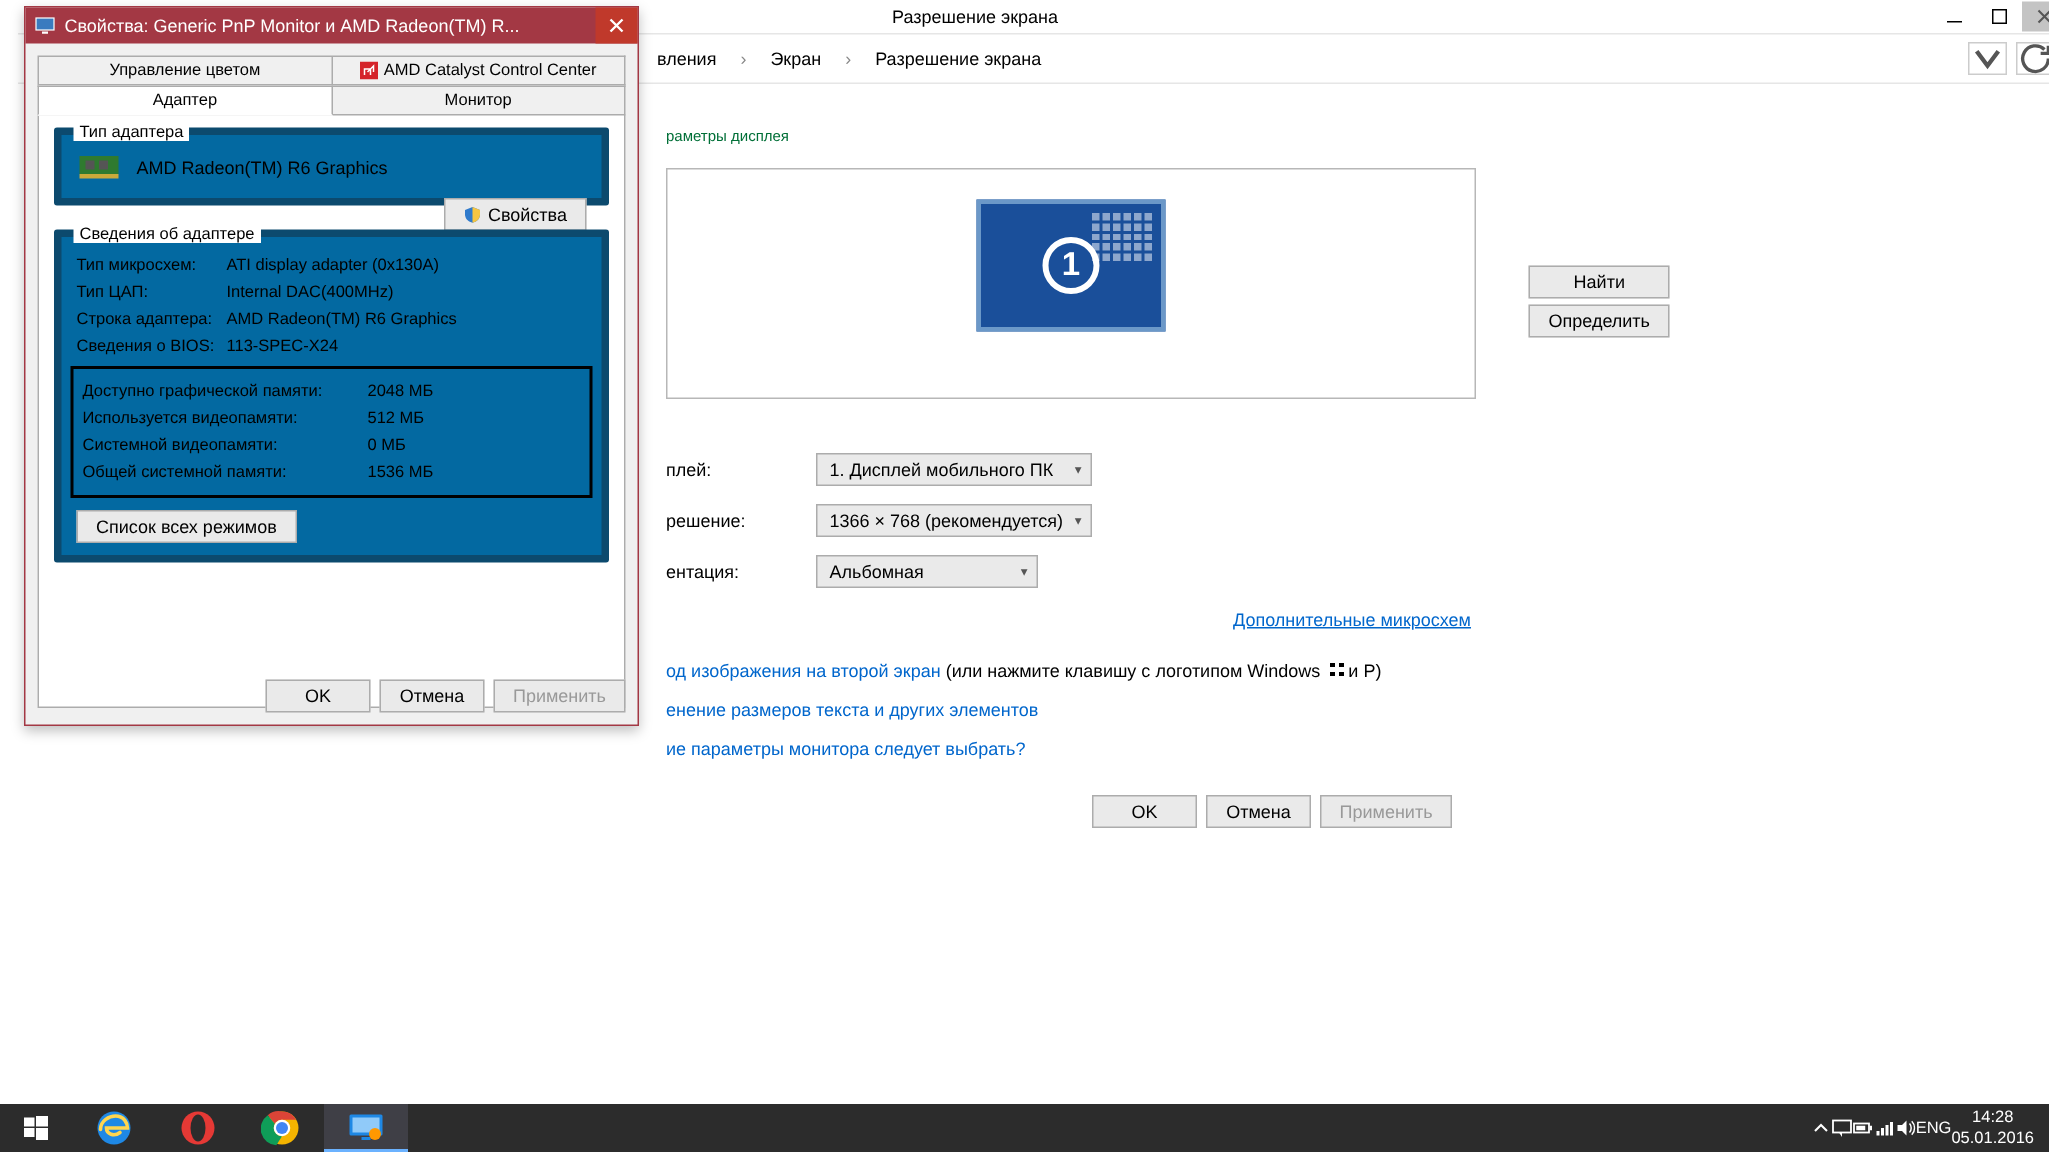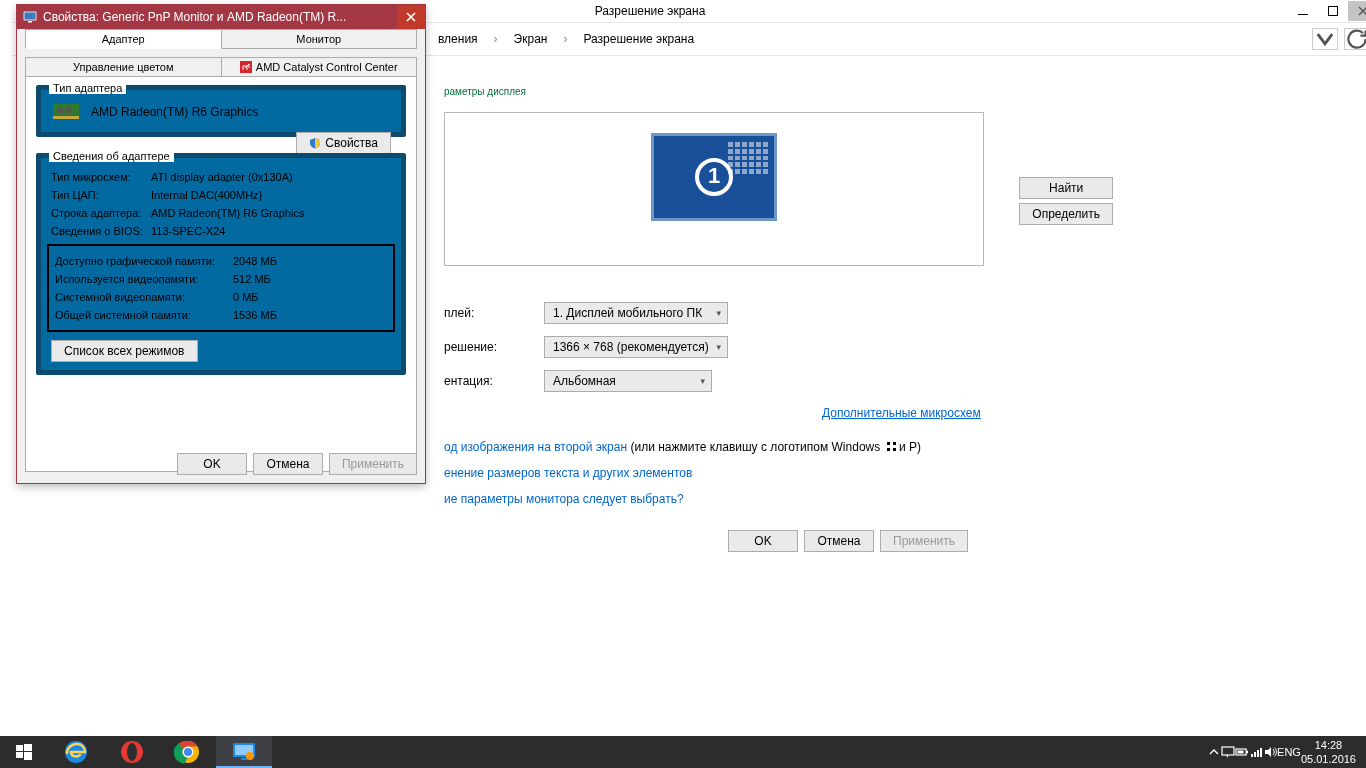--- a/index.html
+++ b/index.html
@@ -32,21 +32,21 @@
   .cp-monitor-num { width: 38px; height: 38px; border: 4px solid #fff; border-radius: 50%; color: #fff; font-size: 22px; font-weight: bold; display: flex; align-items: center; justify-content: center; padding-bottom: 2px; }
   .cp-monitor-grid { position: absolute; right: 6px; top: 6px; width: 40px; height: 32px; display: grid; grid-template-columns: repeat(6,1fr); grid-template-rows: repeat(5,1fr); gap: 2px; }
   .cp-monitor-grid i { background: rgba(255,255,255,0.5); }
   .cp-sidebtns { position: absolute; right: -130px; top: 64px; display: flex; flex-direction: column; gap: 4px; }
   .cp-btn { min-width: 80px; height: 22px; border: 1px solid #acacac; background: #eaeaea; padding: 0 12px; display: inline-flex; align-items: center; justify-content: center; font-size: 12px; }
   .cp-btn.disabled { color: #999; }
 
   .cp-rows { position: absolute; left: 432px; top: 240px; }
   .cp-row { display: flex; align-items: center; height: 34px; }
   .cp-row-label { width: 100px; }
-  .cp-select { width: 168px; height: 22px; border: 1px solid #acacac; background: #eaeaea; display: flex; align-items: center; justify-content: space-between; padding: 0 6px 0 8px; }
+  .cp-select { width: 148px; height: 22px; border: 1px solid #acacac; background: #eaeaea; display: flex; align-items: center; justify-content: space-between; padding: 0 6px 0 8px; }
   .cp-select .arr { font-size: 9px; color: #555; }
   .cp-select.wide { width: 184px; }
 
   .cp-link { color: #0066cc; }
   .cp-advanced { position: absolute; left: 810px; top: 350px; }
   .cp-advanced a { color: #0066cc; text-decoration: underline; }
 
   .cp-linkrow { position: absolute; left: 432px; font-size: 12px; }
   .cp-linkrow.r1 { top: 384px; }
   .cp-linkrow.r2 { top: 410px; }
@@ -80,21 +80,21 @@
   .adapter-row { display: flex; align-items: center; gap: 8px; }
   .card-ico { width: 32px; height: 24px; }
   .prop-btn { float: right; margin-top: 8px; display: inline-flex; align-items: center; gap: 4px; }
   .shield-ico { width: 12px; height: 12px; }
 
   .info-row { display: flex; font-size: 11px; line-height: 18px; }
   .info-label { width: 100px; }
   .info-val { flex: 1; }
 
   .mem-box { border: 2px solid #000; margin: 4px -4px 8px -4px; padding: 6px 6px; }
-  .mem-row { display: flex; font-size: 11px; line-height: 18px; }
+  .mem-row { display: flex; font-size: 11px; line-height: 18px; gap: 12px; }
   .mem-label { width: 178px; }
   .mem-val { }
 
   .dlg-footer { position: absolute; bottom: 8px; right: 8px; display: flex; gap: 6px; }
 
   
   .taskbar { position: absolute; bottom: 0; left: 0; width: 1366px; height: 32px; background: #2c2c2c; display: flex; align-items: stretch; }
   .taskbar .slot { width: 56px; display: flex; align-items: center; justify-content: center; }
   .taskbar .slot.active { background: #3f3f46; box-shadow: inset 0 -2px 0 #6bb2ff; }
   .taskbar .start { width: 48px; }
@@ -236,33 +236,33 @@
         <rect x="5" y="11" width="4" height="1.5" fill="#fff"></rect>
       </svg>
     <div class="dlg-title-text">Свойства: Generic PnP Monitor и AMD Radeon(TM) R...</div>
     <div class="dlg-close">
       <svg viewBox="0 0 10 10">
           <path d="M1 1 L9 9 M9 1 L1 9" stroke="#fff" stroke-width="1.6"></path>
         </svg>
     </div>
   </div>
 
-  <div class="tabrow row2">
-    <div class="tab tab-full active">Адаптер</div>
-    <div class="tab tab-full">Монитор</div>
-  </div>
   <div class="tabrow">
     <div class="tab tab-full">Управление цветом</div>
     <div class="tab tab-full">
       <svg class="ati-ico" viewBox="0 0 12 12">
           <rect width="12" height="12" fill="#d5242a"></rect>
           <path d="M3 9 L3 5 L7 5 L7 9 M5 7 L9 3 L9 7" stroke="#fff" stroke-width="1" fill="none"></path>
         </svg>
       <span>AMD Catalyst Control Center</span>
     </div>
+  </div>
+  <div class="tabrow row2">
+    <div class="tab tab-full active">Адаптер</div>
+    <div class="tab tab-full">Монитор</div>
   </div>
 
   <div class="tabpanel">
     <div class="group">
       <div class="group-title">Тип адаптера</div>
       <div class="adapter-row">
         <svg class="card-ico" viewBox="0 0 32 24">
           <rect x="2" y="4" width="26" height="12" fill="#2f7a2f"></rect>
           <rect x="2" y="16" width="26" height="3" fill="#caa93a"></rect>
           <rect x="6" y="7" width="6" height="6" fill="#555"></rect>

